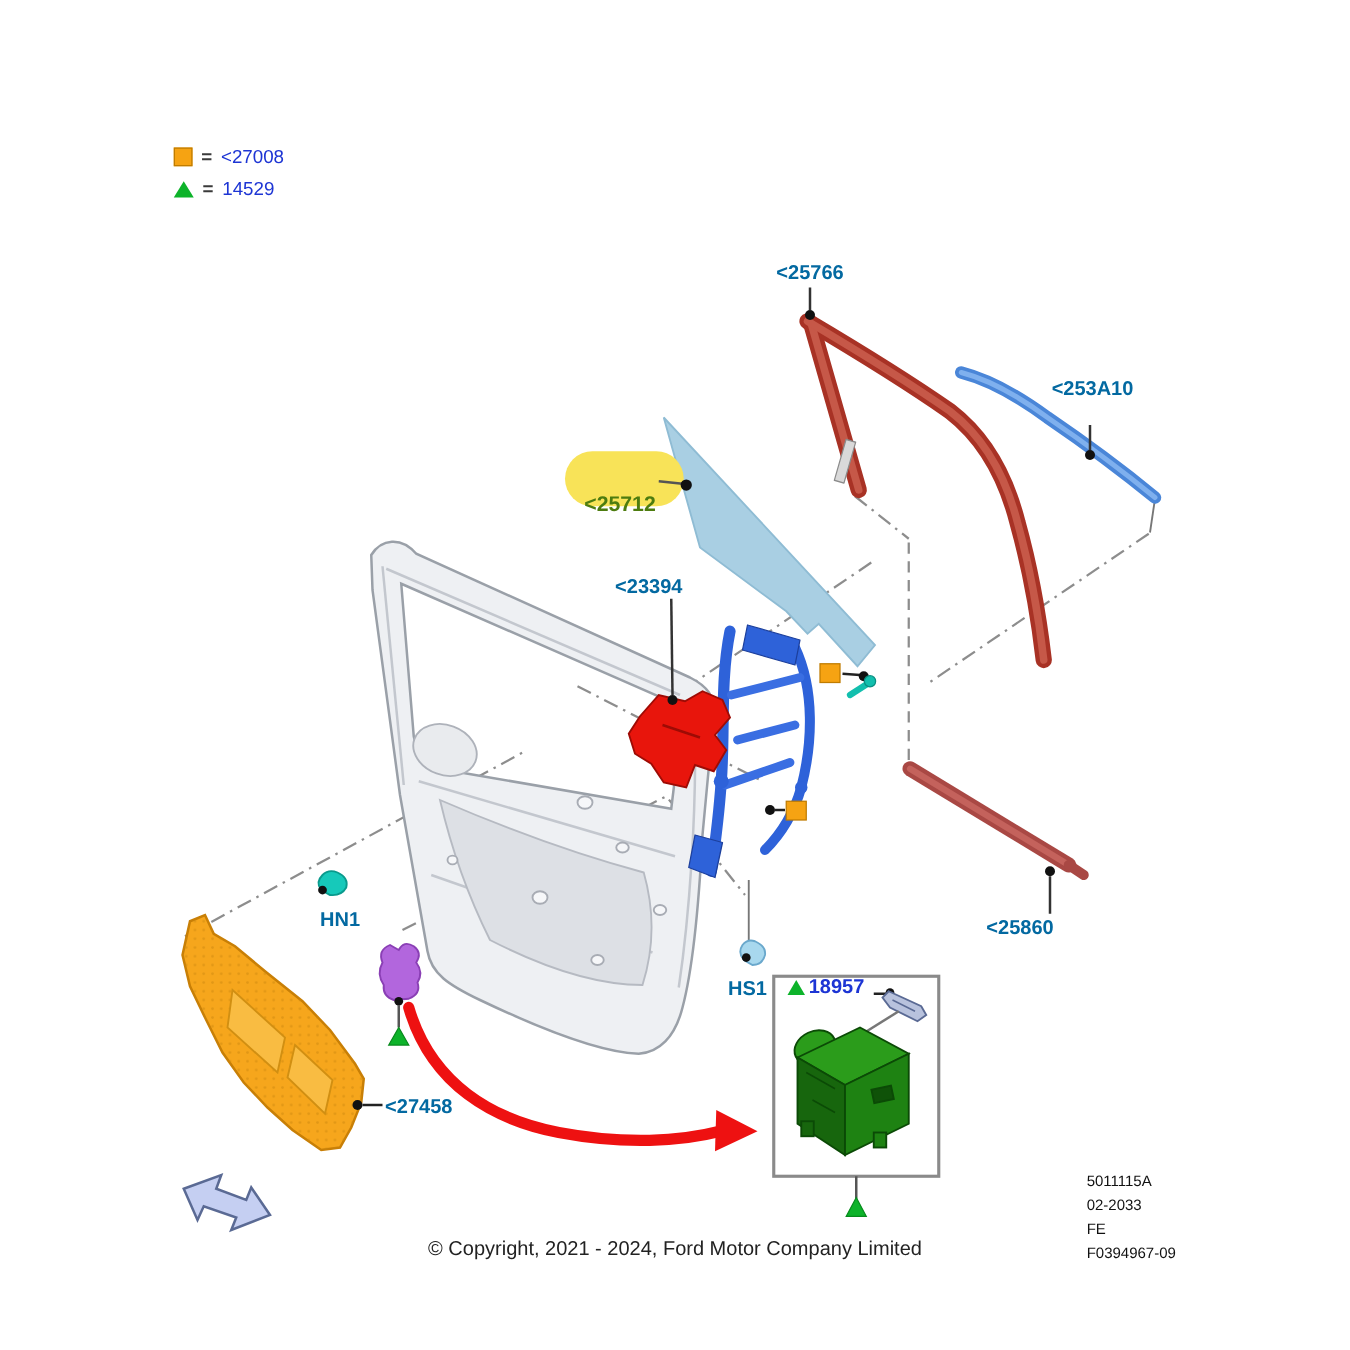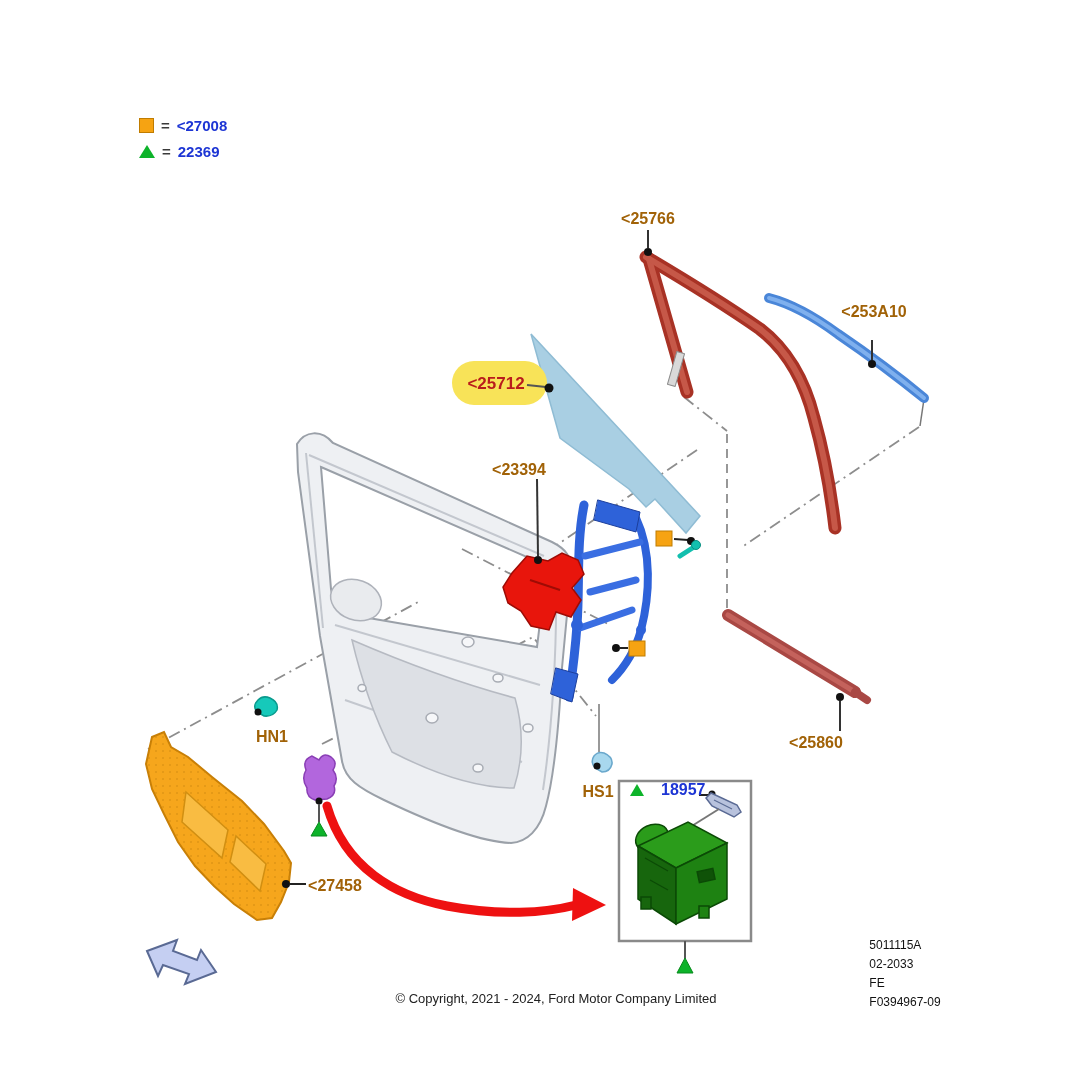--- a/index.html
+++ b/index.html
@@ -3,40 +3,40 @@
 <meta charset="utf-8">
 <style>
   html,body{margin:0;padding:0;}
   body{
     width:1080px;height:1080px;position:relative;background:#ffffff;
     font-family:"Liberation Sans", sans-serif;overflow:hidden;
   }
   #scene{position:absolute;left:0;top:0;width:1080px;height:1080px;}
   .lbl{
     position:absolute;transform:translate(-50%,-50%);
-    font-weight:bold;font-size:16px;color:#a16207;white-space:nowrap;
+    font-weight:bold;font-size:16px;color:#0369a1;white-space:nowrap;
     letter-spacing:0px;user-select:none;
   }
-  .lbl.gray{color:#b91c1c;font-size:17px;}
+  .lbl.gray{color:#4d7c0f;font-size:17px;margin-top:20px;}
   .legend{position:absolute;left:139px;top:112px;}
   .legend-row{display:flex;align-items:center;gap:7px;height:26px;}
   .sym-square{width:13px;height:13px;background:#f6a312;border:1px solid #c07c00;}
   .sym-tri{width:0;height:0;border-left:8px solid transparent;border-right:8px solid transparent;border-bottom:13px solid #0db32a;}
   .legend-eq{font-weight:bold;font-size:15px;color:#3a3a3a;}
-  .legend-val{font-weight:bold;font-size:15px;color:#1d35d4;}
-  .inset-label{position:absolute;left:630px;top:781px;display:flex;align-items:center;gap:17px;}
+  .legend-val{font-weight:normal;font-size:15px;color:#1d35d4;}
+  .inset-label{position:absolute;left:630px;top:781px;display:flex;align-items:center;gap:3px;}
   .inset-label .sym-tri{border-left-width:7px;border-right-width:7px;border-bottom-width:12px;}
   .inset-label .txt{font-weight:bold;font-size:16px;color:#1d35d4;}
   .docblock{
     position:absolute;left:905px;top:936px;transform:translateX(-50%);
     font-size:12px;color:#111;text-align:left;line-height:19px;white-space:nowrap;
   }
   .copyright{
-    position:absolute;left:556px;top:991px;transform:translateX(-50%);
-    font-size:13px;color:#222;white-space:nowrap;
+    position:absolute;left:540px;top:991px;transform:translateX(-50%);
+    font-size:16px;color:#222;white-space:nowrap;
   }
 </style>
 </head>
 <body>
 
 <svg id="scene" viewBox="0 0 1080 1080">
   <defs>
     <pattern id="ws-dots" width="7" height="7" patternUnits="userSpaceOnUse">
       <circle cx="2" cy="2" r="1.1" fill="#cf8a10"></circle>
     </pattern>
@@ -234,21 +234,21 @@
 
 <div class="legend">
   <div class="legend-row">
     <span class="sym-square"></span>
     <span class="legend-eq">=</span>
     <span class="legend-val">&lt;27008</span>
   </div>
   <div class="legend-row">
     <span class="sym-tri"></span>
     <span class="legend-eq">=</span>
-    <span class="legend-val">22369</span>
+    <span class="legend-val">14529</span>
   </div>
 </div>
 
 <div class="lbl" style="left:648px;top:219px">&lt;25766</div>
 <div class="lbl" style="left:874px;top:312px">&lt;253A10</div>
 <div class="lbl gray" style="left:496px;top:384px">&lt;25712</div>
 <div class="lbl" style="left:519px;top:470px">&lt;23394</div>
 <div class="lbl" style="left:816px;top:743px">&lt;25860</div>
 <div class="lbl" style="left:272px;top:737px">HN1</div>
 <div class="lbl" style="left:598px;top:792px">HS1</div>

